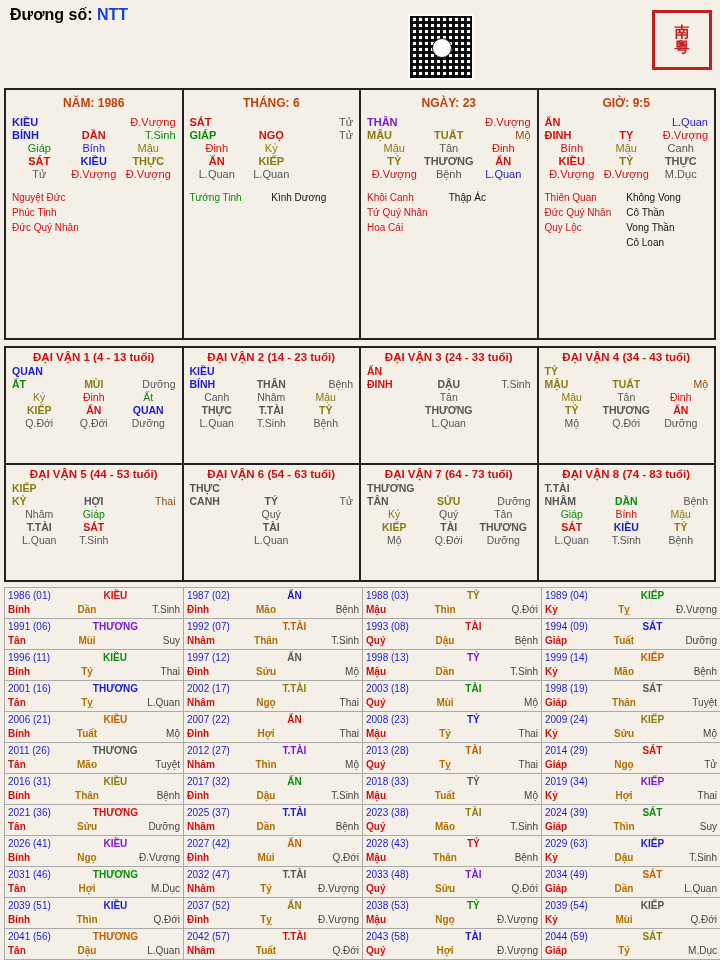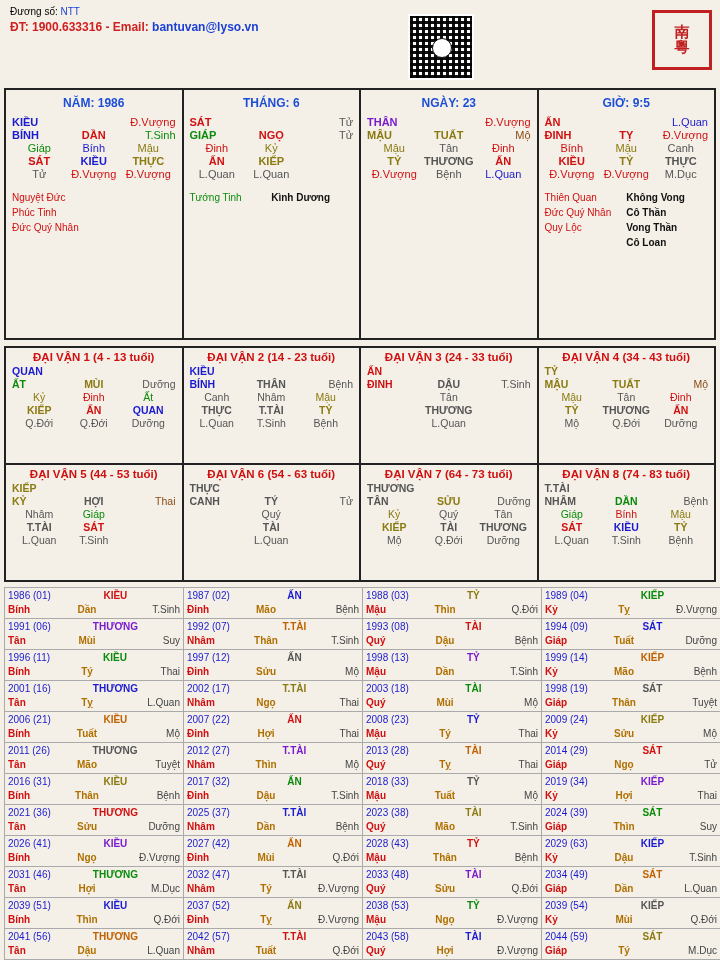--- a/index.html
+++ b/index.html
@@ -9,21 +9,21 @@
     font-family:"Liberation Sans", sans-serif;
     font-size:11px;
     color:#111;
     position:relative;
     overflow:hidden;
   }
   .page{position:relative;width:720px;height:960px;box-sizing:border-box;}
 
   
   .header{position:relative;height:88px;padding:6px 8px 0 10px;box-sizing:border-box;}
-  .hdr-line{font-size:10px;font-weight:normal;margin-bottom:3px;}
+  .hdr-line{font-size:16px;font-weight:bold;margin-bottom:3px;}
   .hdr-line .lbl{color:#000;}
   .hdr-line .val{color:#1a3fd4;}
   .hdr-red{color:#d02020;font-weight:bold;font-size:12px;margin-bottom:3px;}
   .hdr-red .blue{color:#1a3fd4;}
   .qr{position:absolute;right:246px;top:14px;width:62px;height:62px;
       background:
         repeating-linear-gradient(90deg,#111 0 3px,#fff 3px 6px),
         repeating-linear-gradient(0deg,#111 0 3px,#fff 3px 6px);
       background-blend-mode:multiply;border:2px solid #fff;}
   .qr::after{content:"";position:absolute;left:22px;top:22px;width:18px;height:18px;border-radius:50%;background:#fff;border:1px solid #111;}
@@ -31,38 +31,38 @@
   .seal{width:54px;height:54px;border:3px solid #c02020;display:flex;align-items:center;justify-content:center;
         color:#c02020;font-family:"DejaVu Serif",serif;font-size:15px;line-height:1;font-weight:bold;
         flex-direction:column;}
   .seal span{display:block;}
   .logo-text{font-family:"DejaVu Serif",serif;font-size:30px;color:#111;letter-spacing:4px;}
 
   
   .pillars{display:flex;margin:0 4px;border:2px solid #222;box-sizing:border-box;}
   .pillar{flex:1;border-right:2px solid #222;padding:4px 6px 2px;box-sizing:border-box;height:248px;position:relative;}
   .pillar:last-child{border-right:none;}
-  .p-title{text-align:center;color:#1d4ed8;font-weight:bold;font-size:12px;margin:2px 0 6px;}
+  .p-title{text-align:center;color:#c2410c;font-weight:bold;font-size:12px;margin:2px 0 6px;}
   .row3{display:flex;justify-content:space-between;align-items:baseline;margin-bottom:1px;}
   .row3 .c{flex:1;text-align:center;font-size:11px;}
   .row3 .c.l{text-align:left;}
   .row3 .c.r{text-align:right;}
   .big{font-size:15px;font-weight:bold;}
   .mid{font-size:12px;font-weight:bold;}
   .sm{font-size:10px;}
   .star-list{margin-top:10px;font-size:10px;line-height:15px;}
   .star-list .col2{display:flex;}
   .star-list .col2>div{flex:1;}
 
   
   .c-red{color:#d01010;}
   .c-blue{color:#1a1ad0;}
   .c-green{color:#0a8a0a;}
   .c-olive{color:#8a7a10;}
-  .c-black{color:#111;font-weight:bold;}
+  .c-black{color:#111;}
   .c-gray{color:#555;}
   .c-brown{color:#8a4a10;}
   .c-purple{color:#7a1ad0;}
 
   
   .dv-wrap{margin:6px 4px 0;border:2px solid #222;}
   .dv-row{display:flex;border-bottom:2px solid #222;}
   .dv-row:last-child{border-bottom:none;}
   .dv{flex:1;border-right:2px solid #222;padding:3px 6px 4px;box-sizing:border-box;height:115px;}
   .dv:last-child{border-right:none;}
@@ -87,23 +87,20 @@
 </head>
 <body>
 
 <div class="page">
 
   <div class="header">
     <div class="hdr-line">
       <span class="lbl">Đương số:</span>
       <span class="val">NTT</span>
     </div>
-    <div class="hdr-red">
-      <span>ĐT: 1900.633316 - Email: </span><span class="blue">bantuvan@lyso.vn</span>
-    </div>
 
     <div class="qr"></div>
 
     <div class="logo">
       <div class="seal">
         <span>南</span>
         <span>粵</span>
       </div>
     </div>
   </div>
@@ -199,20 +196,28 @@
       <div class="row3">
           <div class="c c-olive mid">TỶ</div>
           <div class="c c-gray mid">THƯƠNG</div>
           <div class="c c-red mid">ẤN</div>
         </div>
       <div class="row3">
           <div class="c sm c-red">Đ.Vượng</div>
           <div class="c sm c-gray">Bệnh</div>
           <div class="c sm c-blue">L.Quan</div>
         </div>
+      <div class="star-list">
+        <div class="col2">
+          <div class="c-red">Khôi Canh</div>
+          <div class="c-black">Thập Ác</div>
+        </div>
+        <div class="c-red">Tứ Quý Nhân</div>
+        <div class="c-red">Hoa Cái</div>
+      </div>
     </div>
 
     <div class="pillar">
       <div class="p-title">GIỜ: 9:5</div>
       <div class="row3">
           <div class="c l c-red mid">ẤN</div>
           <div class="c"></div>
           <div class="c r c-blue sm">L.Quan</div>
         </div>
       <div class="row3">

